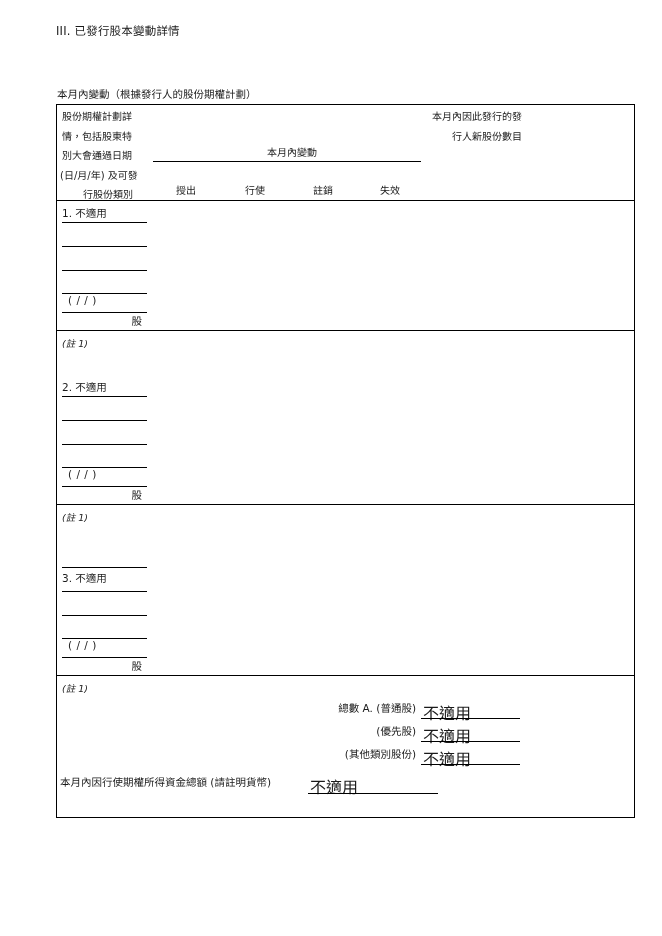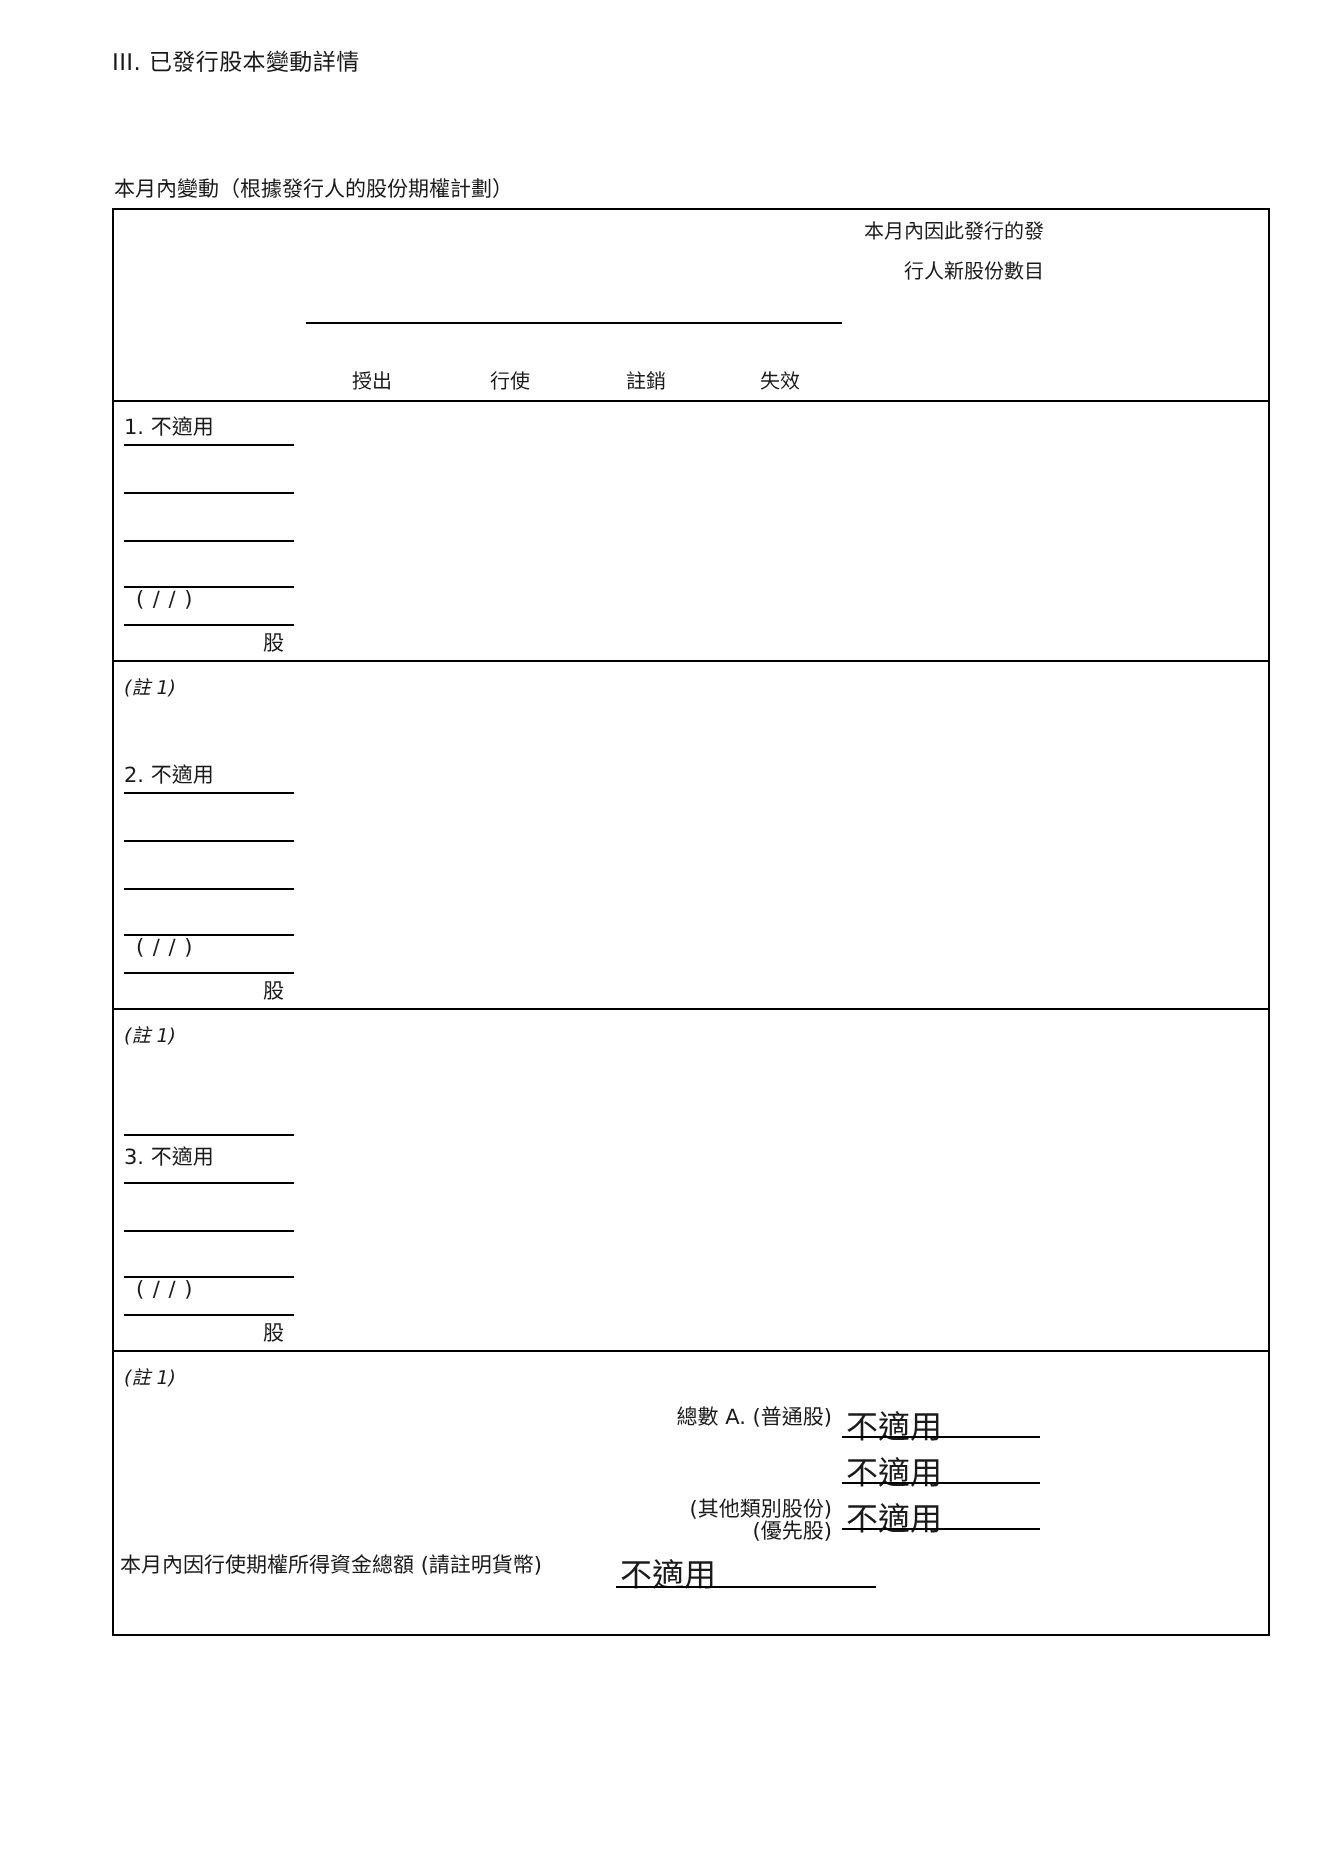--- a/index.html
+++ b/index.html
@@ -192,21 +192,29 @@
 <body>
 
 <div class="page">
 
   <div class="section-title">III. 已發行股本變動詳情</div>
 
   <div class="table-caption">本月內變動（根據發行人的股份期權計劃）</div>
 
   <div class="frame"></div>
 
-
+  <div class="hdr-left">
+    <div class="l1">股份期權計劃詳</div>
+    <div class="l2">情，包括股東特</div>
+    <div class="l3">別大會通過日期</div>
+    <div class="l4">(日/月/年) 及可發</div>
+    <div class="l5">行股份類別</div>
+  </div>
+
+  <div class="hdr-change">本月內變動</div>
   <div class="hdr-change-rule"></div>
 
   <div class="sub-hdr c1">授出</div>
   <div class="sub-hdr c2">行使</div>
   <div class="sub-hdr c3">註銷</div>
   <div class="sub-hdr c4">失效</div>
 
   <div class="hdr-right r1">
     <div>本月內因此發行的發</div>
     <div>行人新股份數目</div>
@@ -279,21 +287,21 @@
 
   <div class="blk-sep" style="top:330px;"></div>
   <div class="blk-sep" style="top:504px;"></div>
   <div class="blk-sep" style="top:675px;"></div>
 
   <div>
     <div class="tot-label" style="left:240px; top:700px; width:176px;">總數 A.  (普通股)</div>
     <div class="tot-value" style="left:423px; top:700px;">不適用</div>
     <div class="tot-rule" style="left:421px; top:718px; width:99px;"></div>
 
-    <div class="tot-label" style="left:240px; top:757px; width:176px;">(優先股)</div>
+    <div class="tot-label" style="left:240px; top:723px; width:176px;">(優先股)</div>
     <div class="tot-value" style="left:423px; top:723px;">不適用</div>
     <div class="tot-rule" style="left:421px; top:741px; width:99px;"></div>
 
     <div class="tot-label" style="left:240px; top:746px; width:176px;">(其他類別股份)</div>
     <div class="tot-value" style="left:423px; top:746px;">不適用</div>
     <div class="tot-rule" style="left:421px; top:764px; width:99px;"></div>
   </div>
 
   <div>
     <div class="fund-label" style="top:774px;">本月內因行使期權所得資金總額 (請註明貨幣)</div>

